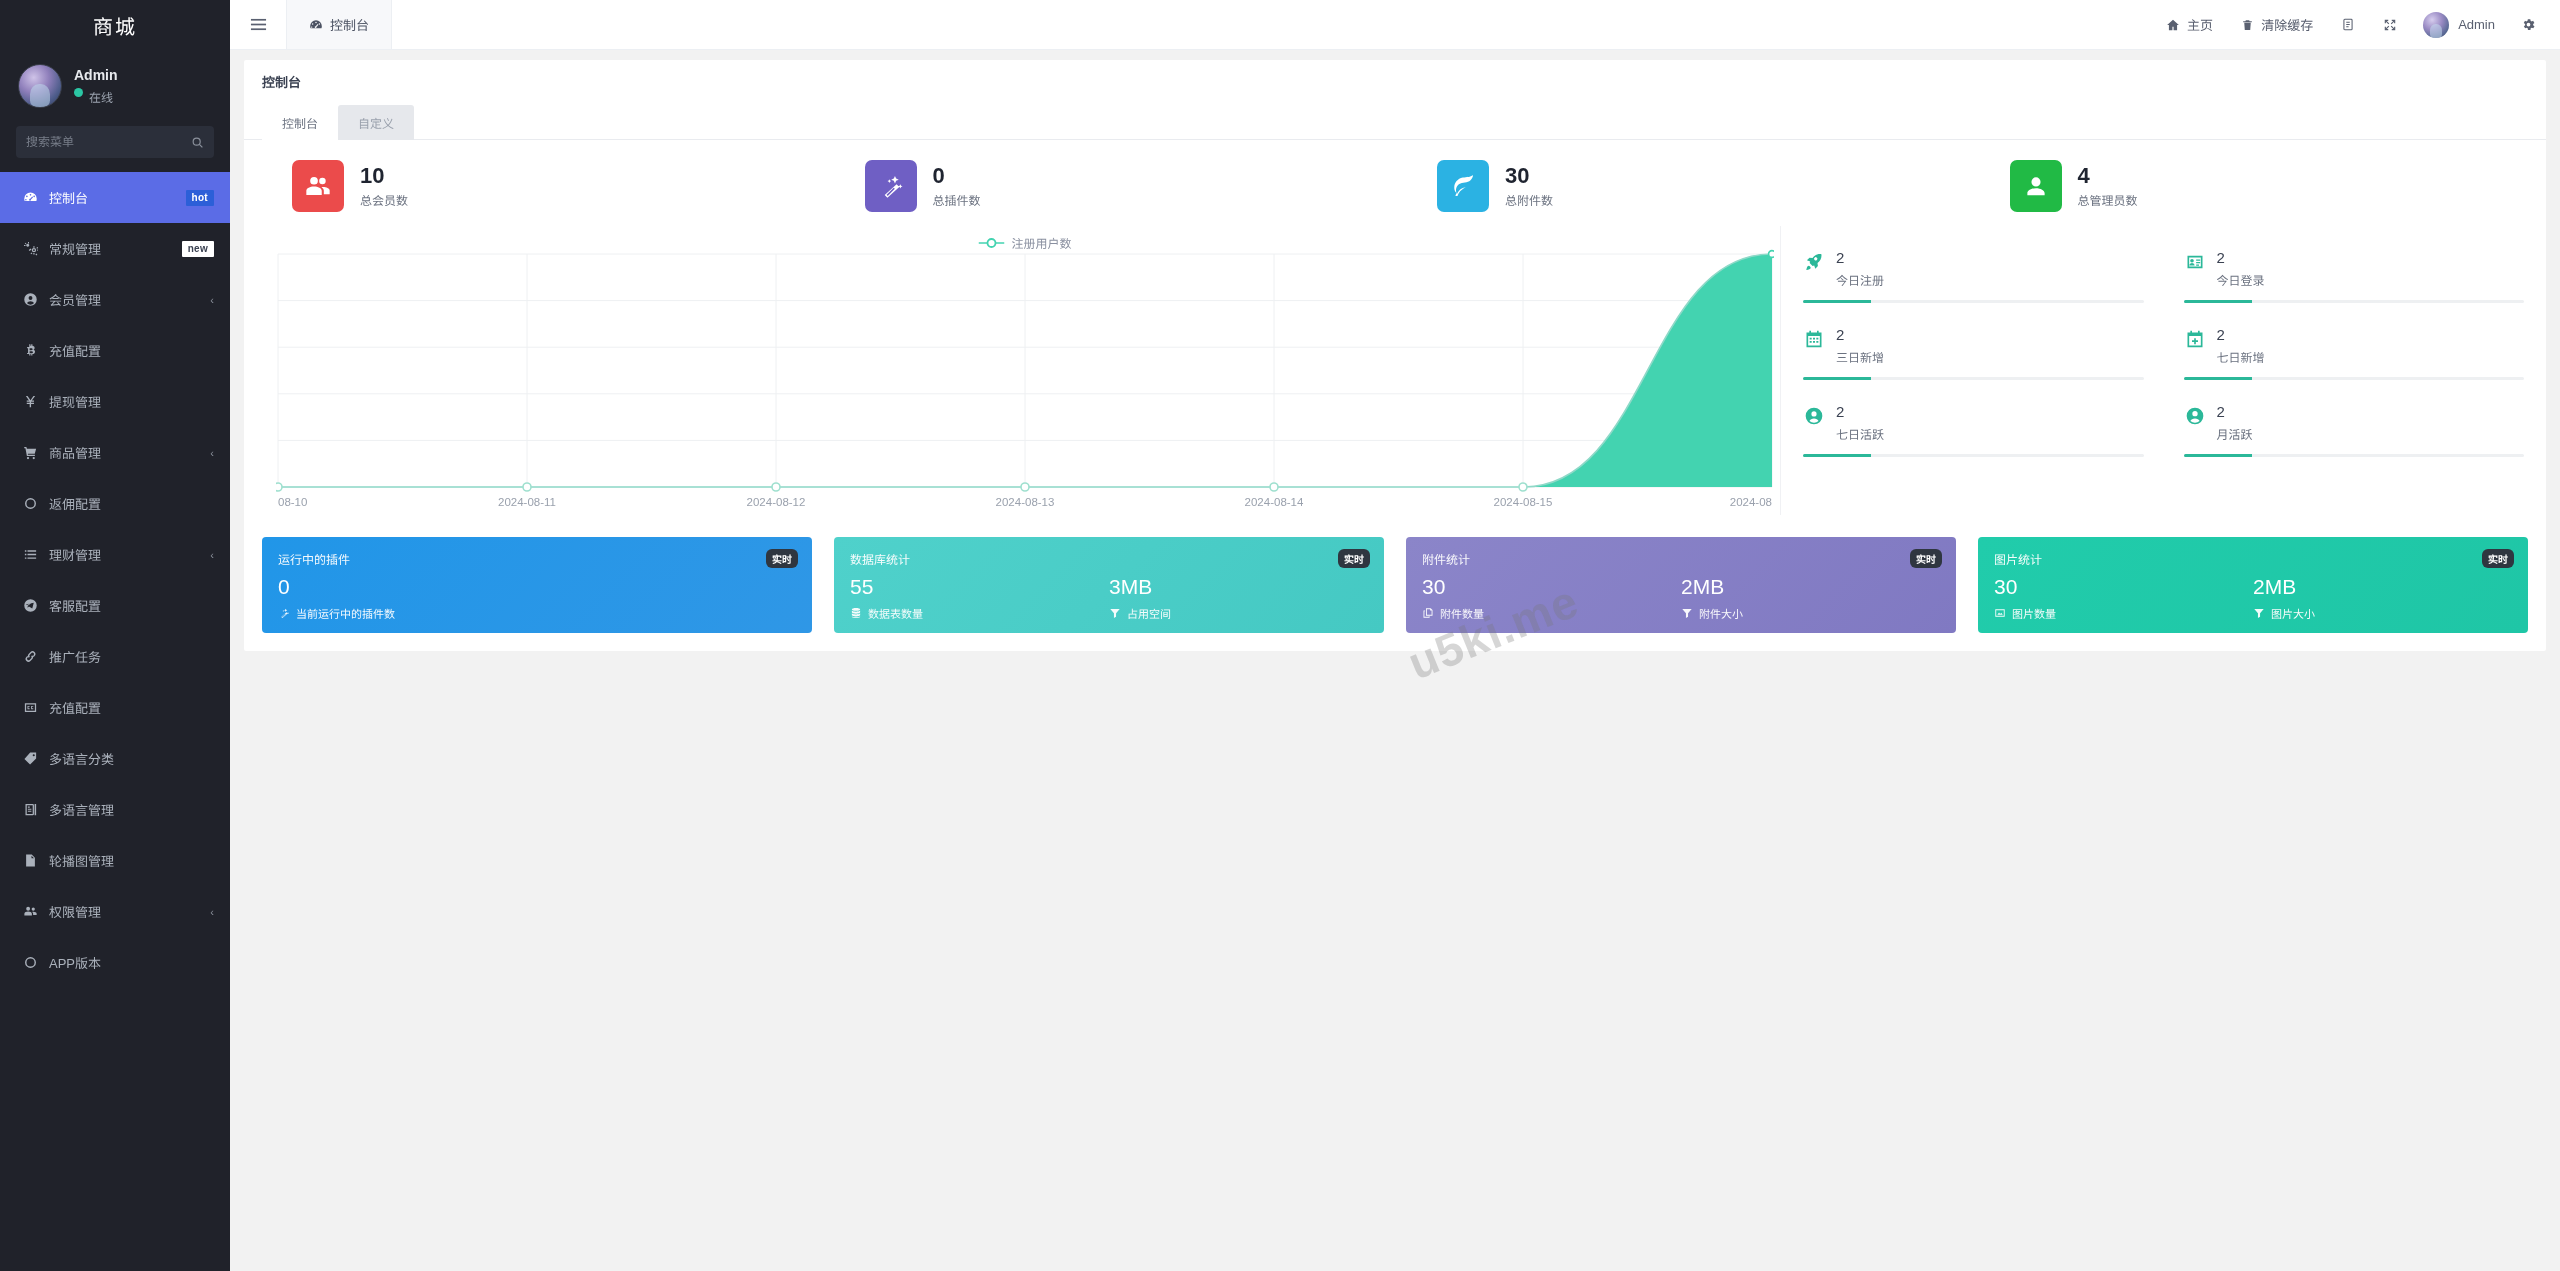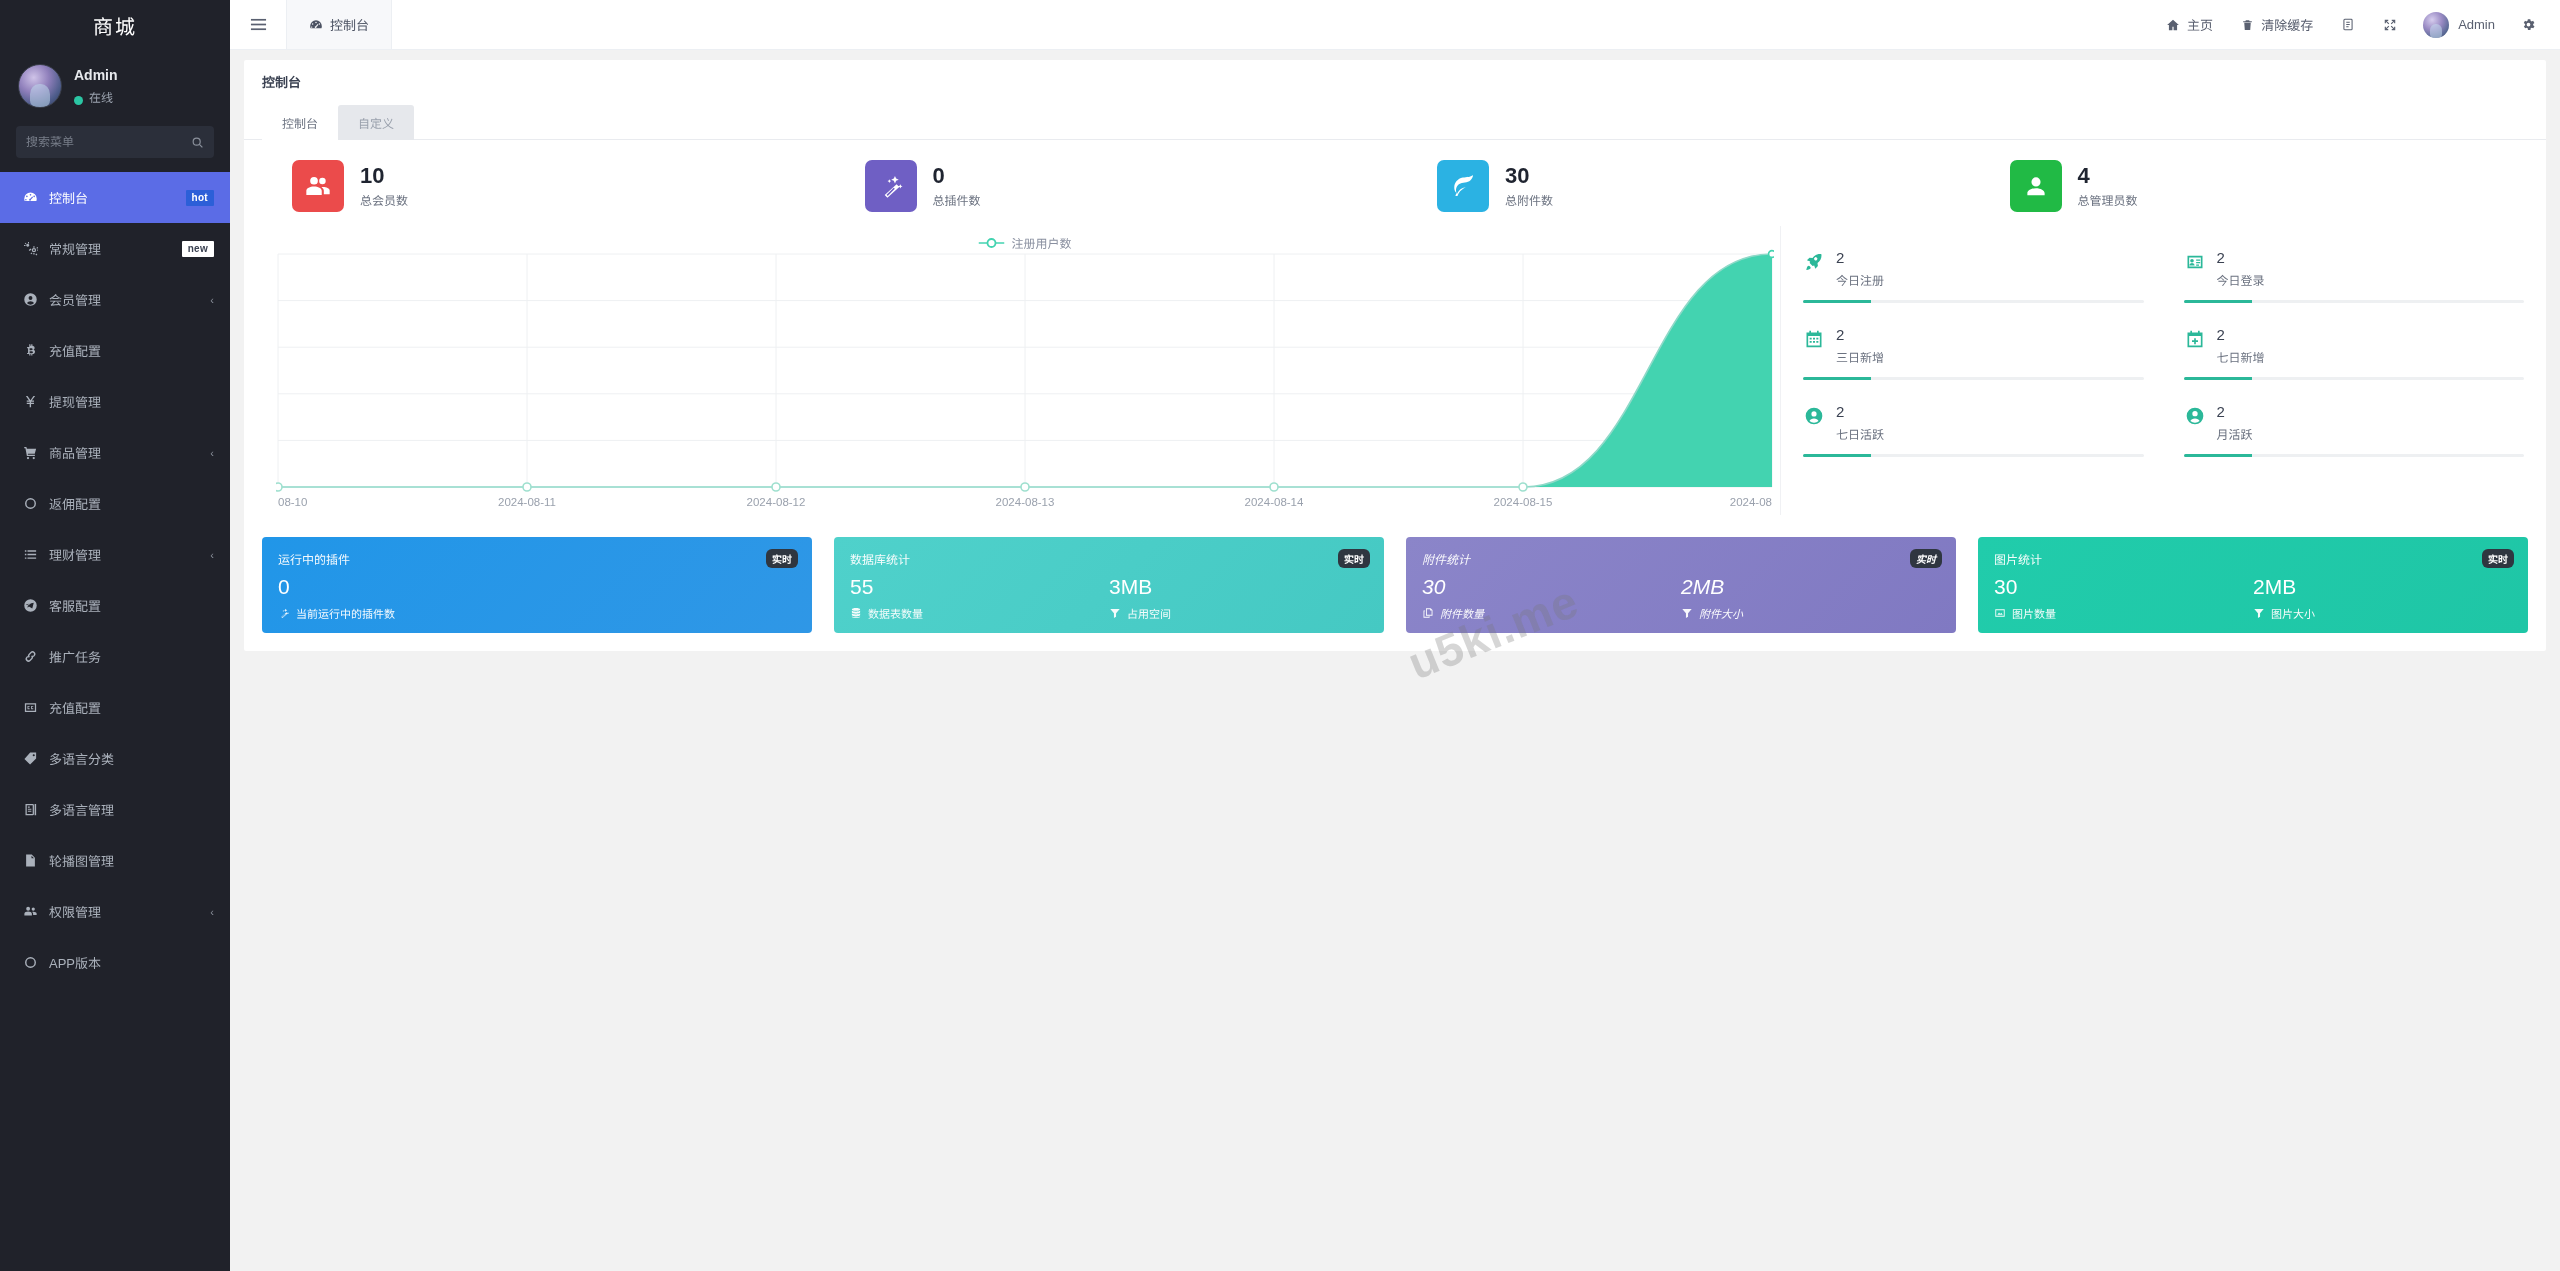--- a/index.html
+++ b/index.html
@@ -27,21 +27,21 @@
     width: 44px; height: 44px; border-radius: 50%;
     background: radial-gradient(circle at 35% 30%, #cfc3e8 0%, #8f7fbb 38%, #4d5c8a 70%, #2b3550 100%);
     border: 1px solid #3a3f4b; flex: 0 0 44px; position: relative; overflow: hidden;
   }
   .avatar::after{
     content:""; position:absolute; left:26%; top:46%; width:48%; height:54%;
     border-radius:45% 45% 30% 30%; background:rgba(190,215,235,.55);
   }
   .profile-meta { display: flex; flex-direction: column; gap: 5px; }
   .profile-name { color: #e8eaee; font-size: 14px; font-weight: bold; }
-  .profile-status { font-size: 12px; color: #9ba3af; display: flex; align-items: flex-end; gap: 6px; }
+  .profile-status { font-size: 12px; color: #9ba3af; display: flex; align-items: flex-start; gap: 6px; }
   .dot-online { width: 9px; height: 9px; border-radius: 50%; background: #2bc6a4; display:inline-block; }
 
   .search-wrap { padding: 0 16px 14px 16px; }
   .search-box {
     height: 32px; background: #2b2f3a; border-radius: 4px;
     display: flex; align-items: center; padding: 0 10px; gap: 6px;
   }
   .search-box input {
     flex: 1; background: transparent; border: 0; outline: 0;
     color: #c8ccd4; font-size: 12px; font-family: inherit;
@@ -652,21 +652,21 @@
                     <span class="ic">
                       <svg width="12" height="12" viewBox="0 0 24 24" fill="#fff">
                         <path d="M2.6 4h18.8l-7.3 8.6v6.9l-4.2 2.5v-9.4z"></path>
                       </svg>
                     </span>
                     <span>占用空间</span>
                   </div>
                 </div>
               </div>
             </div>
-            <div class="card" style="background: linear-gradient(135deg, rgb(139, 133, 201) 0%, rgb(128, 121, 194) 100%); font-style: italic;">
+            <div class="card" style="background: linear-gradient(135deg, rgb(139, 133, 201) 0%, rgb(128, 121, 194) 100%);">
               <div class="card-title">附件统计</div>
               <div class="card-chip">实时</div>
               <div class="card-body">
                 <div class="card-metric">
                   <div class="card-num">30</div>
                   <div class="card-foot">
                     <span class="ic">
                       <svg width="12" height="12" viewBox="0 0 24 24" fill="#fff">
                         <path d="M8 2.6h9.4L21 6.2v11.2H8V2.6zm1.8 1.8v11.2h9.4V7.2h-3V4.4H9.8zM3 6.9h3.2v1.8H4.8v10.9h8.6v-1.3h1.8v3.1H3V6.9z"></path>
                       </svg>

